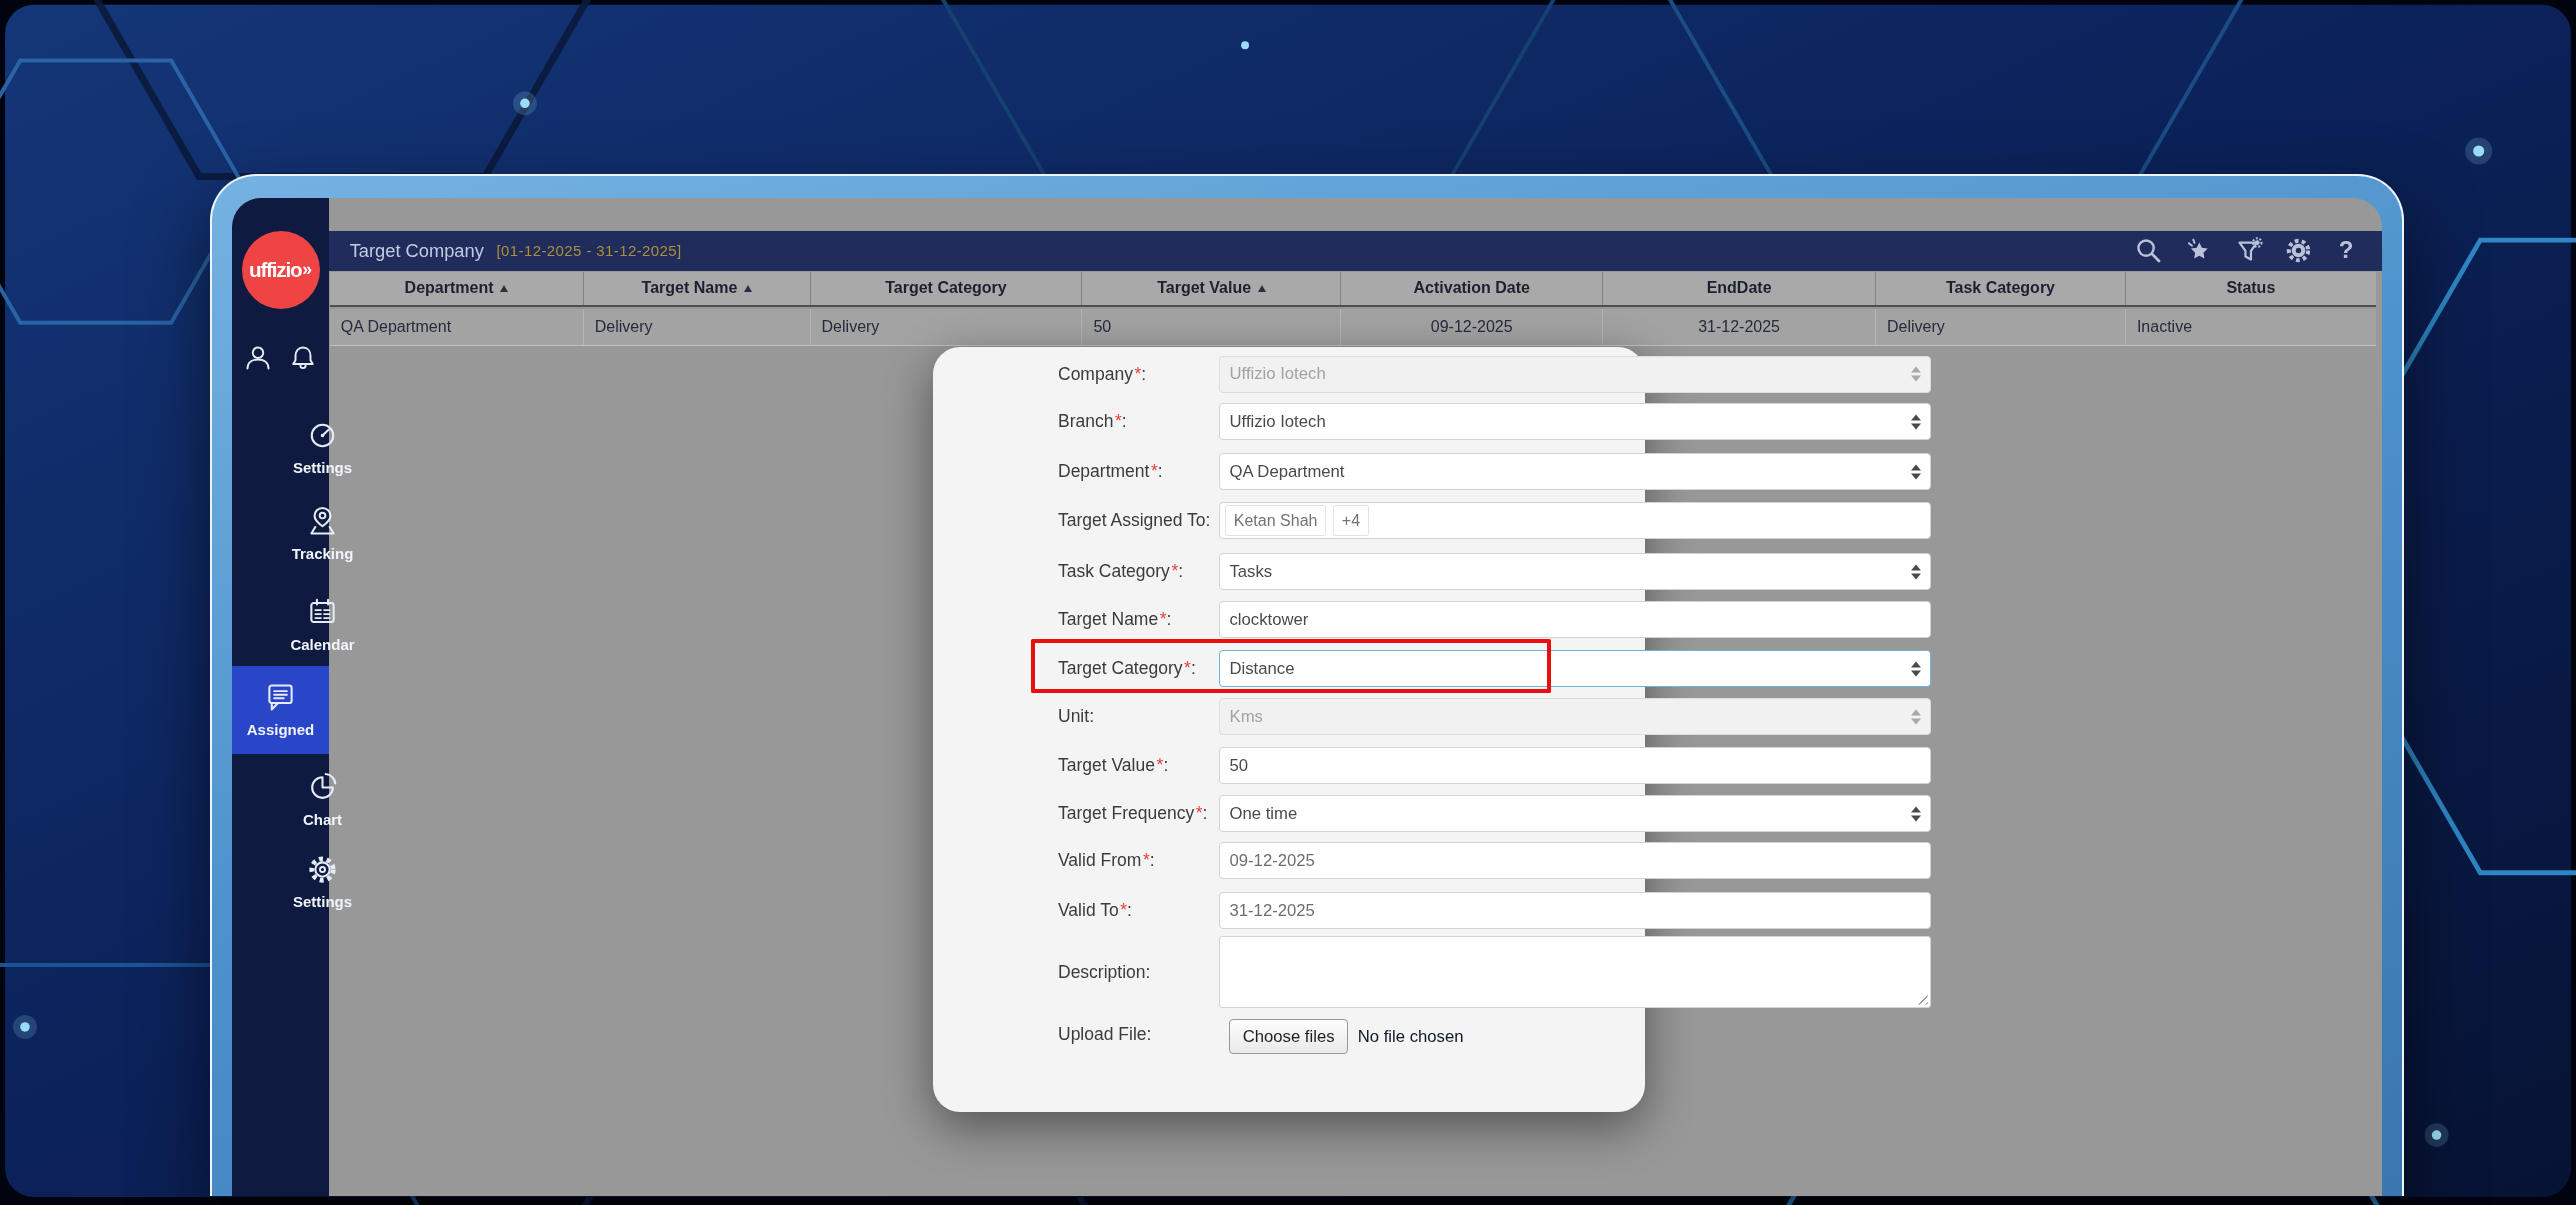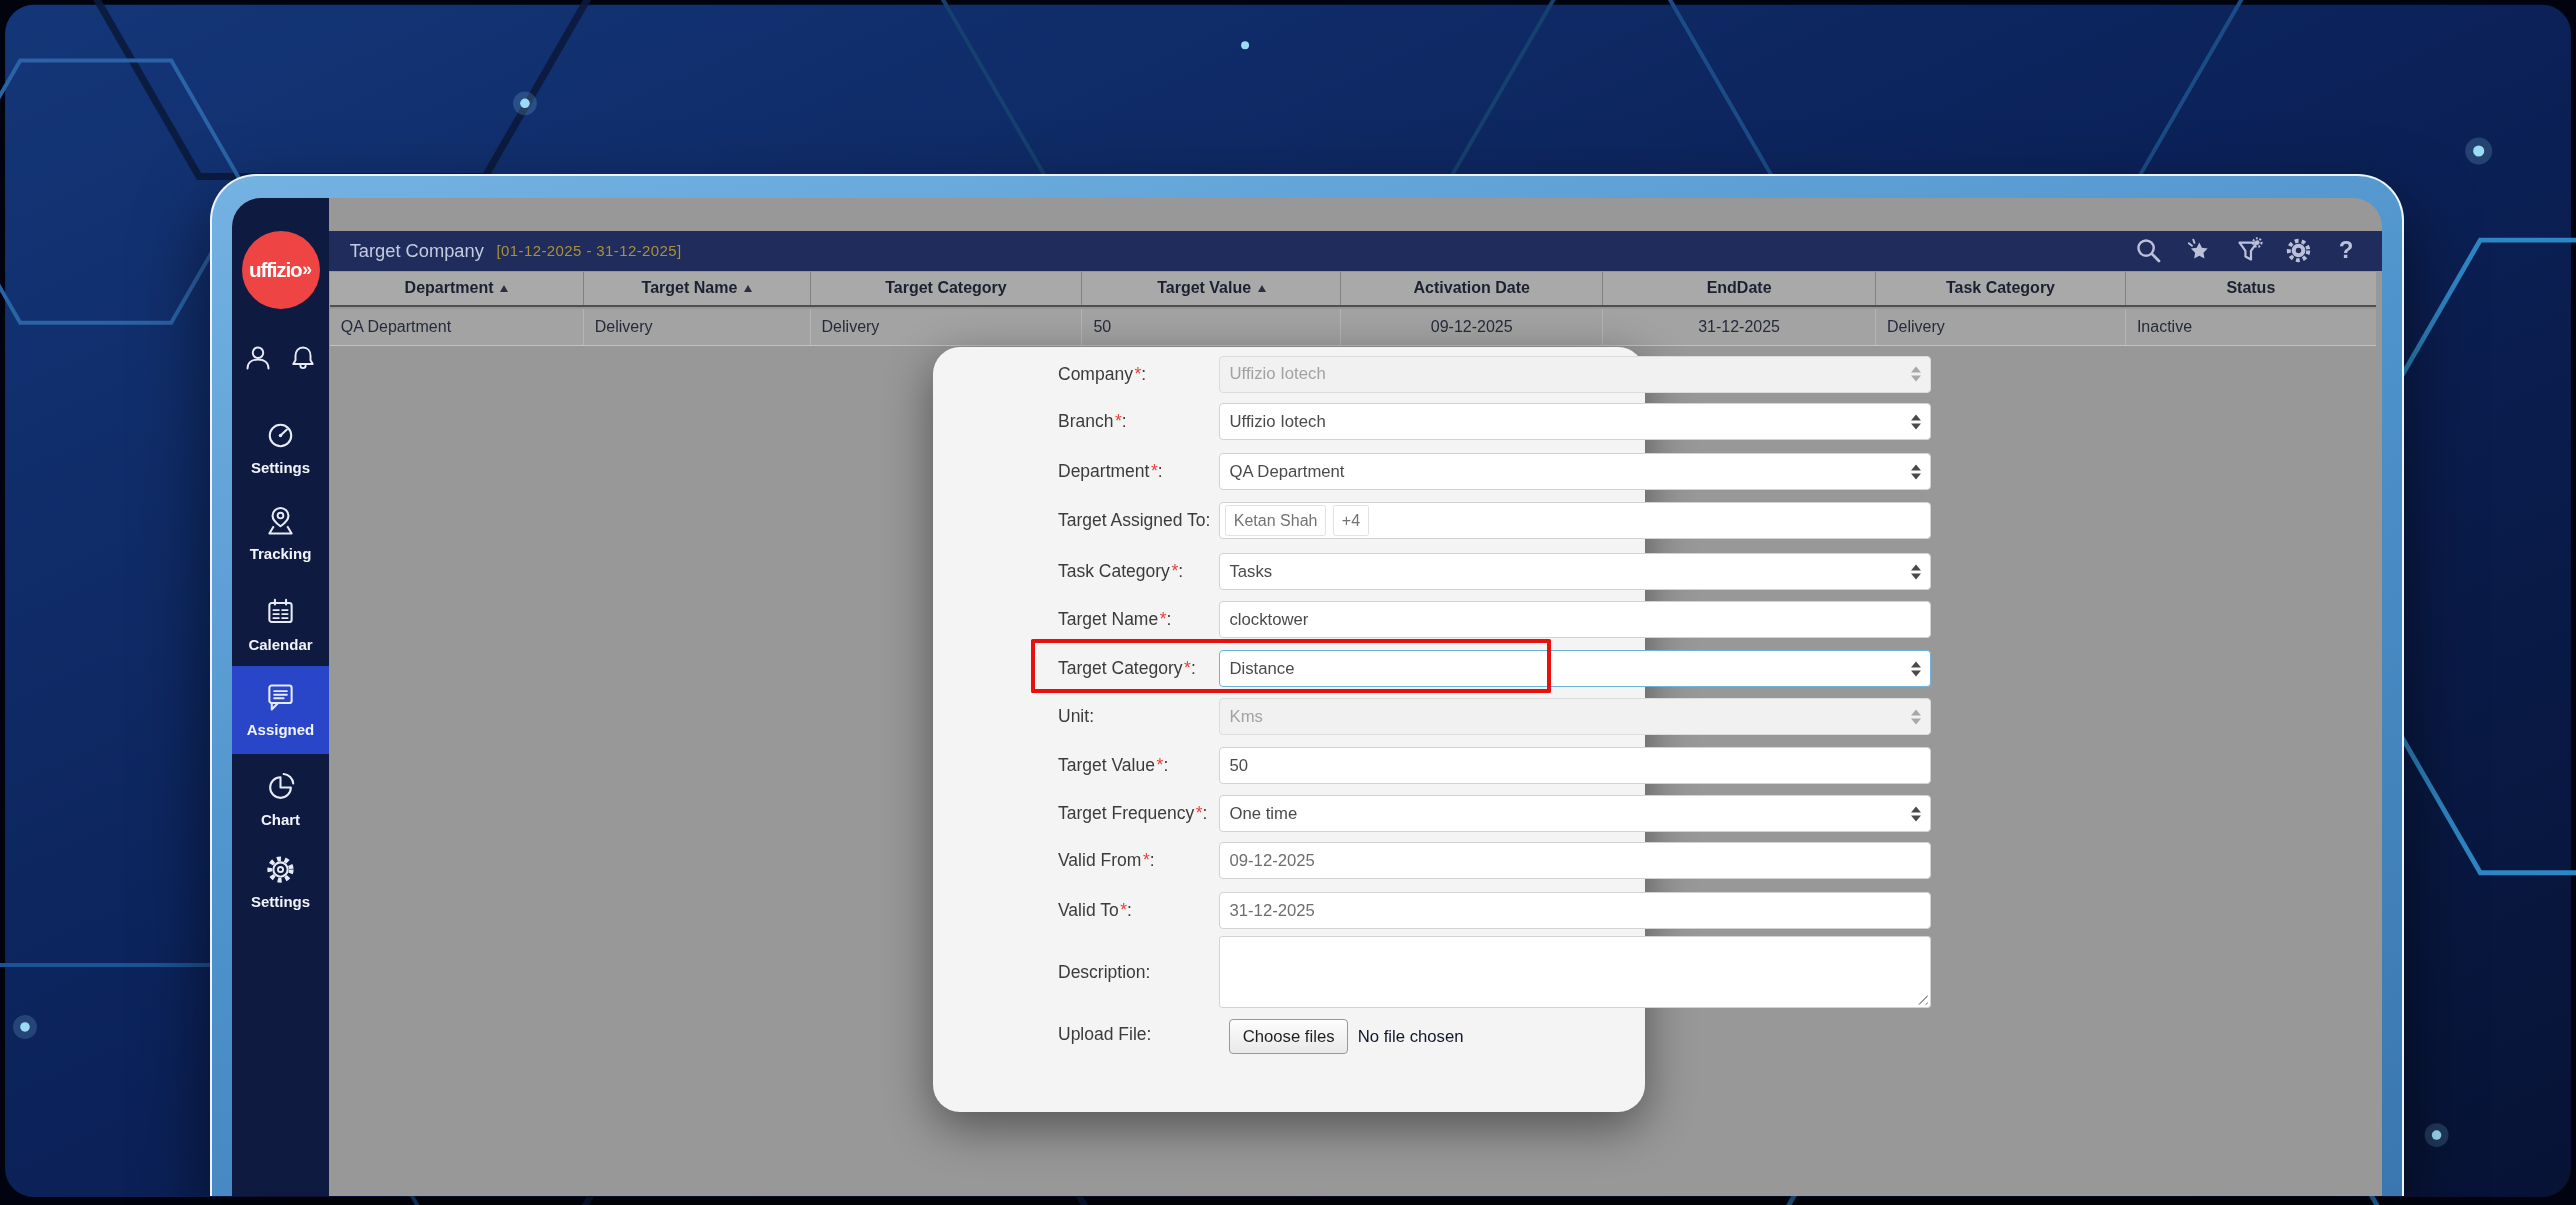--- a/index.html
+++ b/index.html
@@ -20,21 +20,21 @@
     background:#989898;border-radius:29px 29px 0 0;overflow:hidden;}
 
   
   .sidebar{position:absolute;left:0;top:0;bottom:0;width:97px;background:#0e1a40;}
   .logo{position:absolute;left:9.5px;top:33px;width:78px;height:78px;border-radius:50%;
     background:#ef4444;display:flex;align-items:center;justify-content:center;}
   .logo-txt{color:#fff;font-size:20.7px;font-weight:bold;letter-spacing:-1.2px;}
   .logo-arr{color:#fff;font-size:17.5px;font-weight:bold;margin-left:0.8px;}
   .sb-people{position:absolute;left:0;top:145px;width:100%;display:flex;
     justify-content:center;gap:14.3px;}
-  .sb-item{position:absolute;left:0;width:100%;text-align:center;cursor:pointer;}
+  .sb-item{position:absolute;left:0;width:100%;text-align:center;cursor:pointer;padding-left:42px;}
   .sb-item .lbl{display:block;margin-top:3.2px;color:#f1f4fb;font-size:15px;font-weight:600;}
   .sb-item.active{background:#2945c8;padding:14.3px 0 16px 0;}
   .st-settings{top:220px}.st-tracking{top:306px}.st-calendar{top:397px}
   .st-reports{top:468px}.st-chart{top:572px}.st-settings2{top:654px}
 
   
   .main{position:absolute;left:97px;right:0;top:0;bottom:0;}
   .topbar{position:absolute;left:0;right:0;top:33px;height:40px;background:#202c5c;
     display:flex;align-items:center;}
   .tb-title{color:#c4cbe0;font-size:18.3px;margin-left:20.7px;}

